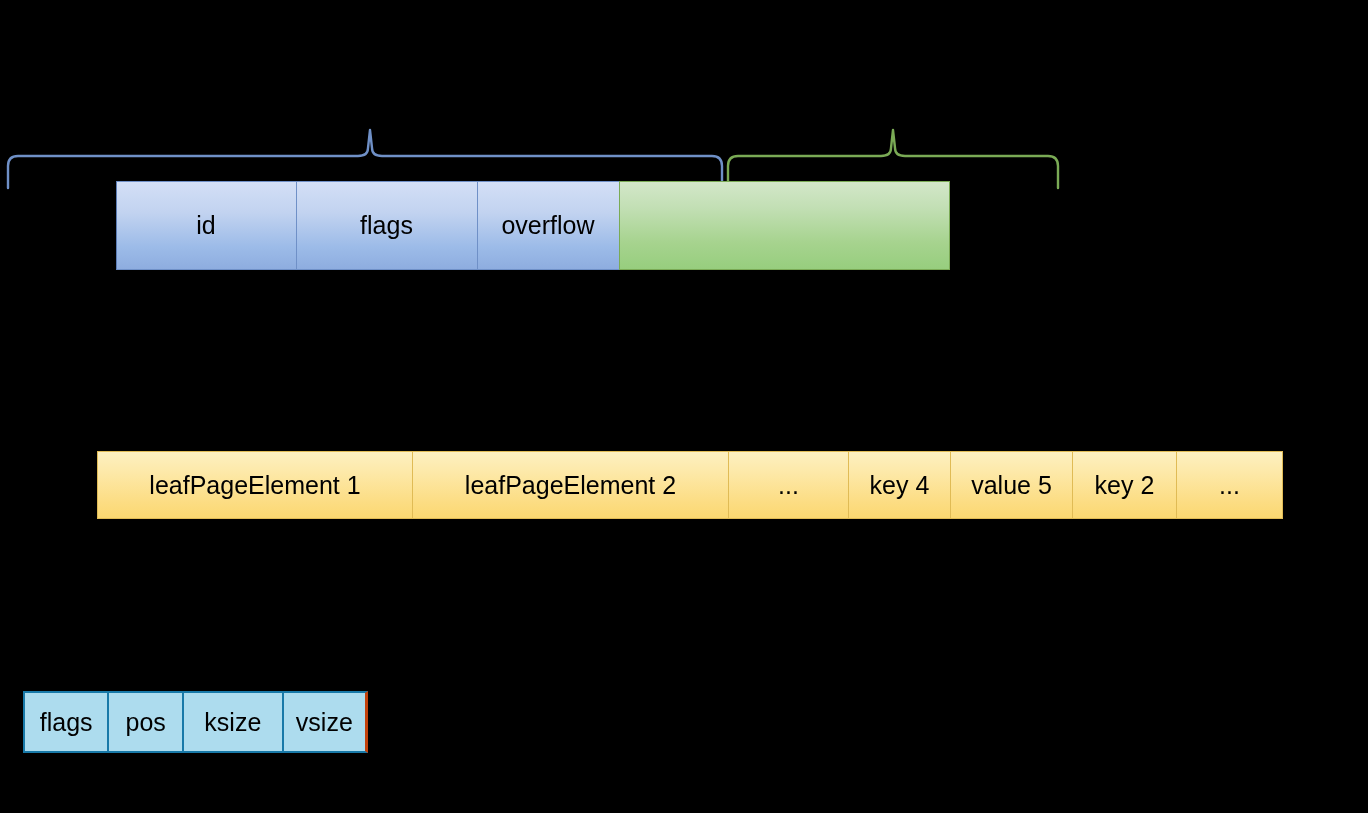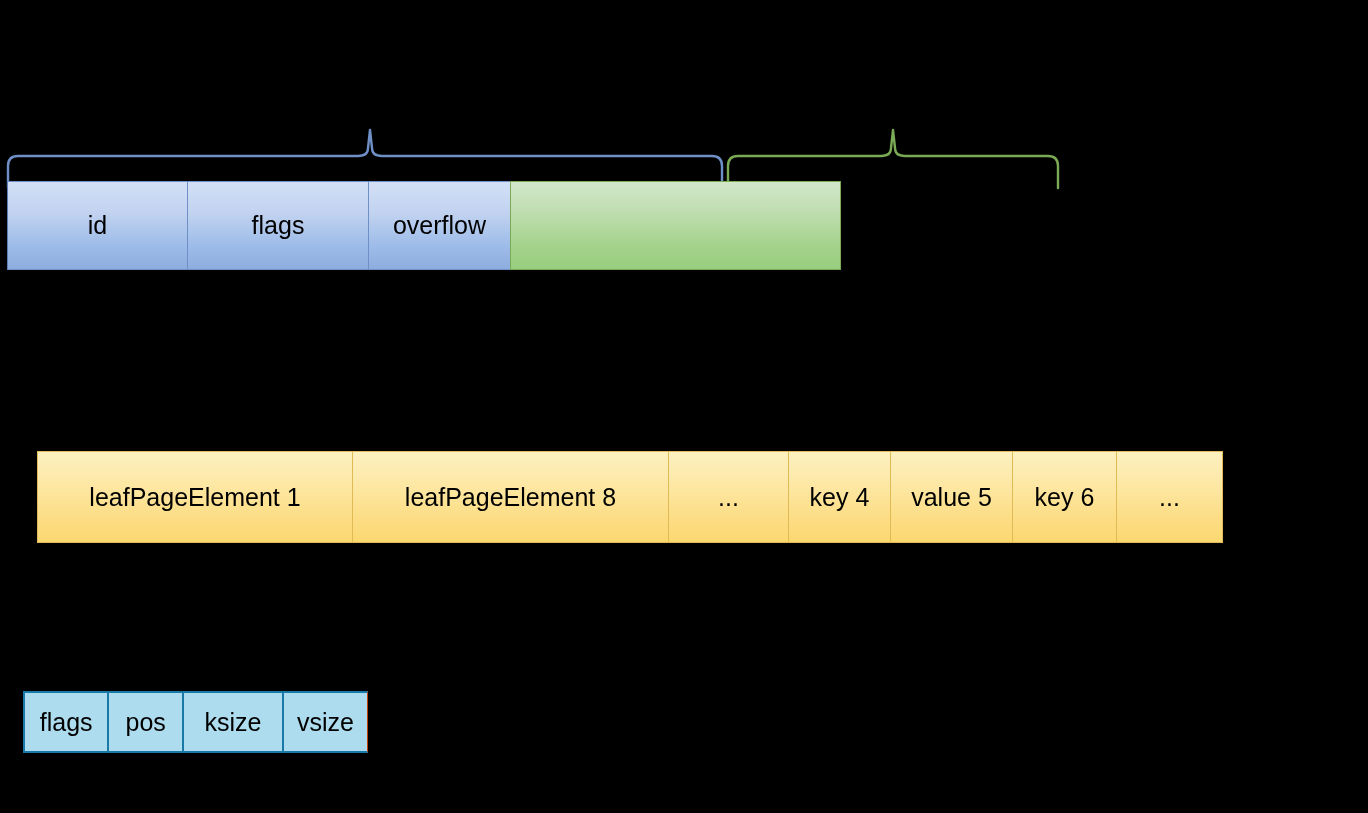--- a/index.html
+++ b/index.html
@@ -20,20 +20,21 @@
     left: 0; top: 0;
     width: 1368px;
     height: 813px;
   }
 
   
   .row {
     position: absolute;
     display: flex;
     box-sizing: border-box;
+    justify-content: center;
   }
   .cell {
     box-sizing: border-box;
     display: flex;
     align-items: center;
     justify-content: center;
     color: #000000;
     text-align: center;
     white-space: nowrap;
     overflow: hidden;
@@ -59,21 +60,21 @@
     background: linear-gradient(to bottom, #d3e7c9 0%, #c2dfb4 30%, #a6d38e 70%, #97ce7e 100%);
     border: 1px solid #7aaa55;
     font-size: 25px;
   }
 
   
   #leaf-row {
     left: 37px;
     top: 451px;
     width: 1306px;
-    height: 92px;
+    height: 68px;
   }
   #leaf-row .cell {
     background: linear-gradient(to bottom, #fdf0c1 0%, #fde9a9 30%, #fcdd84 75%, #fbd871 100%);
     border: 1px solid #e0bb55;
     border-right: none;
     font-size: 25px;
   }
   #leaf-row .cell:last-child {
     border-right: 1px solid #e0bb55;
   }
@@ -85,21 +86,21 @@
     width: 345px;
     height: 62px;
   }
   #leaf-detail-row .cell {
     background: #addcee;
     border: 2px solid #1879a8;
     border-right: none;
     font-size: 25px;
   }
   #leaf-detail-row .cell:last-child {
-    border-right: 1px solid #c2410c;
+    border-right: 3px solid #c2410c;
   }
 
   
   .brace-svg {
     position: absolute;
     pointer-events: none;
   }
   #brace-header-page {
     left: 0px;
     top: 120px;
@@ -159,33 +160,33 @@
     <div class="cell green" style="width:331px">
       <span></span>
     </div>
   </div>
 
   <div class="row" id="leaf-row">
     <div class="cell" style="width:315px">
       <span>leafPageElement 1</span>
     </div>
     <div class="cell" style="width:316px">
-      <span>leafPageElement 8</span>
+      <span>leafPageElement 2</span>
     </div>
     <div class="cell" style="width:120px">
       <span>...</span>
     </div>
     <div class="cell" style="width:102px">
       <span>key 4</span>
     </div>
     <div class="cell" style="width:122px">
       <span>value 5</span>
     </div>
     <div class="cell" style="width:104px">
-      <span>key 6</span>
+      <span>key 2</span>
     </div>
     <div class="cell" style="width:107px">
       <span>...</span>
     </div>
   </div>
 
   <div class="row" id="leaf-detail-row">
     <div class="cell" style="width:88px">
       <span>flags</span>
     </div>

